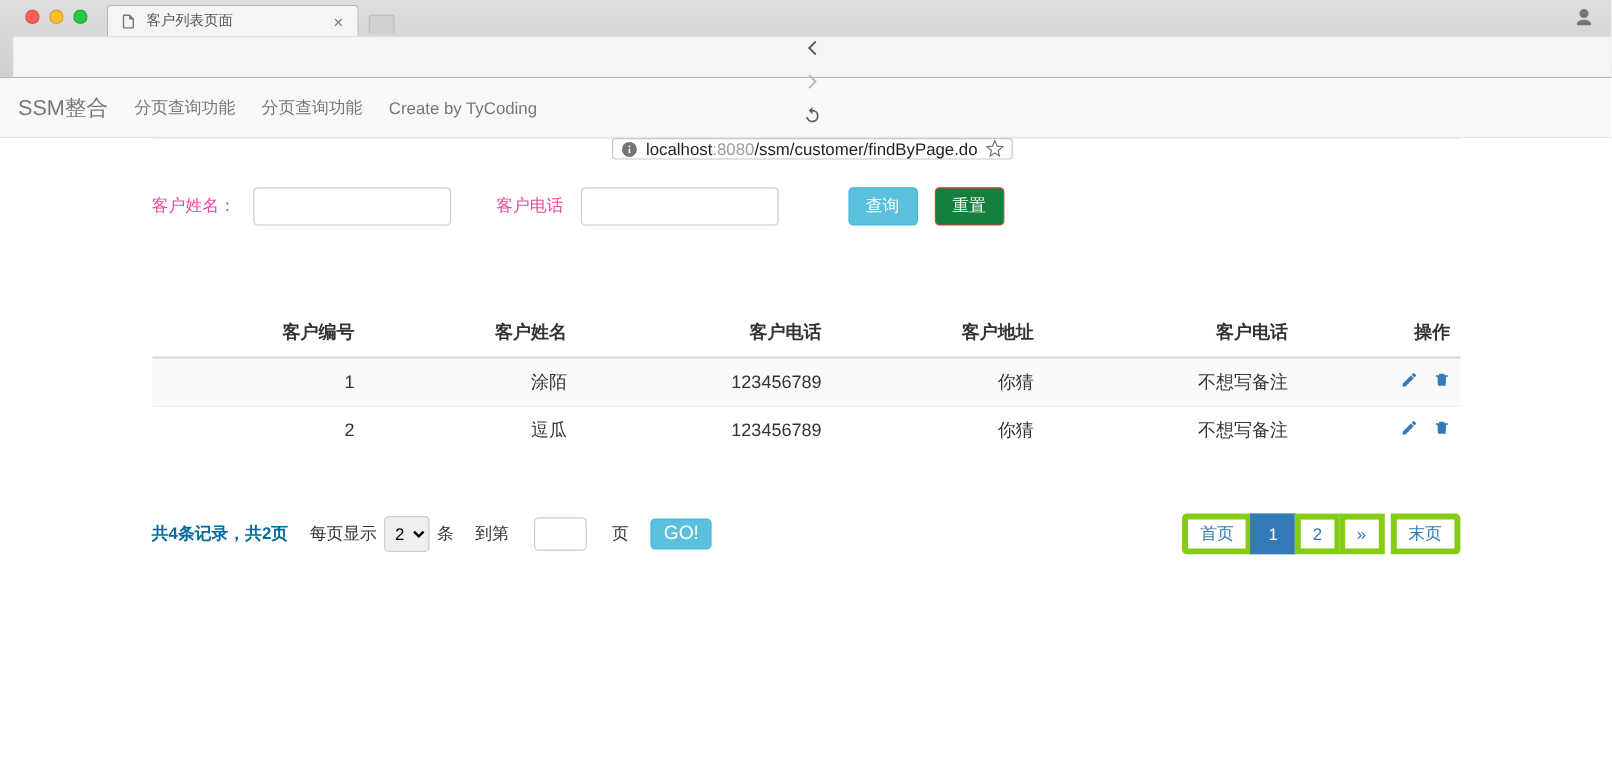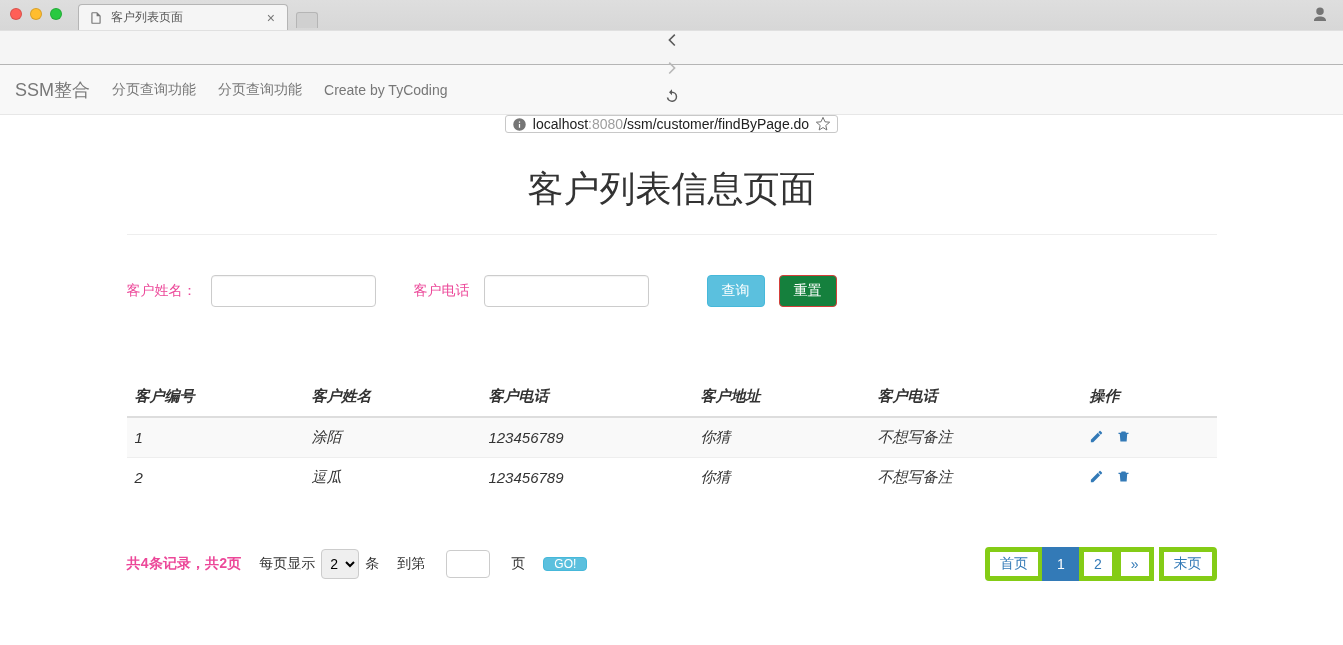--- a/index.html
+++ b/index.html
@@ -1,19 +1,19 @@
 <!DOCTYPE html>
 <html><head>
 <meta charset="utf-8">
 <style>
   * { box-sizing: border-box; }
   html, body { margin: 0; padding: 0; font-family: -apple-system, "Helvetica Neue", Arial, "PingFang SC", "Microsoft YaHei", sans-serif; font-size: 14px; color: #333; background: #fff; }
 
   
-  .chrome-top { background: linear-gradient(#dedede, #cfcfcf); border-bottom: 1px solid #b5b5b5; }
+  .chrome-top { background: linear-gradient(#dedede, #cfcfcf); border-bottom: 1px solid #b5b5b5; padding-left: 11px; }
   .tab-strip { height: 30px; display: flex; align-items: flex-end; padding-left: 8px; position: relative; }
   .traffic-lights { display: flex; gap: 8px; align-items: center; position: absolute; left: 10px; top: 8px; }
   .tl { width: 12px; height: 12px; border-radius: 50%; border: 1px solid rgba(0,0,0,.15); }
   .tl.red { background: #ff5f57; }
   .tl.yellow { background: #ffbd2e; }
   .tl.green { background: #28c940; }
   .tab { margin-left: 70px; background: #f5f5f5; border: 1px solid #b5b5b5; border-bottom: none; height: 26px; display: flex; align-items: center; padding: 0 10px; border-top-left-radius: 4px; border-top-right-radius: 4px; min-width: 210px; position: relative; }
   .tab .favicon { width: 14px; height: 14px; margin-right: 8px; fill: #777; }
   .tab .title { color: #555; font-size: 12px; flex: 1; white-space: nowrap; overflow: hidden; text-overflow: ellipsis; }
   .tab .close-x { color: #777; font-size: 14px; line-height: 1; padding: 0 2px; cursor: pointer; }
@@ -43,34 +43,34 @@
   hr.divider { border: none; border-top: 1px solid #eee; margin: 0 0 40px; }
 
   
   .form-row { display: flex; align-items: center; gap: 14px; margin-bottom: 70px; }
   .form-label { color: #ec4899; }
   .form-input { height: 32px; border: 1px solid #ccc; border-radius: 4px; padding: 0 10px; width: 165px; font-size: 14px; box-shadow: inset 0 1px 1px rgba(0,0,0,.05); }
   .gap { width: 10px; }
   .btn { display: inline-flex; align-items: center; justify-content: center; height: 32px; padding: 0 14px; border-radius: 4px; border: 1px solid transparent; color: #fff; font-size: 14px; cursor: pointer; }
   .btn-info { background: #5bc0de; border-color: #46b8da; }
   .btn-danger { background: #15803d; border-color: #d43f3a; text-align: center; }
-  .btn-info.small { background: #5bc0de; height: 14px; padding: 0 10px; font-size: 12px; }
+  .btn-info.small { background: #5bc0de; height: 26px; padding: 0 10px; font-size: 16px; }
 
   
   table.data { width: 100%; border-collapse: collapse; margin-bottom: 50px; }
-  table.data th, table.data td { text-align: left; padding: 10px 8px; vertical-align: middle; font-style: italic; }
+  table.data th, table.data td { text-align: right; padding: 10px 8px; vertical-align: middle; }
   table.data thead th { border-bottom: 2px solid #ddd; font-weight: 700; color: #333; font-size: 15px; }
   table.data tbody tr:nth-child(odd) { background: #f9f9f9; }
   table.data tbody td { border-top: 1px solid #eee; color: #333; font-size: 15px; }
   .action-icons { display: inline-flex; gap: 12px; justify-content: center; }
   .action-icons svg { width: 15px; height: 15px; fill: #337ab7; cursor: pointer; }
 
   
   .footer-row { display: flex; align-items: center; gap: 18px; }
-  .summary { color: #ec4899; font-weight: 700; font-family: Liberation Mono, monospace; }
+  .summary { color: #0369a1; font-weight: 700; }
   .per-page { display: flex; align-items: center; gap: 6px; }
   .per-page select { height: 30px; border: 1px solid #ccc; border-radius: 4px; padding: 0 4px; font-size: 14px; }
   .goto { display: flex; align-items: center; gap: 21px; }
   .goto input { width: 44px; height: 28px; border: 1px solid #ccc; border-radius: 4px; text-align: center; font-size: 14px; }
 
   .pagination { margin-left: auto; display: flex; }
   .pagination .pg { min-width: 34px; height: 34px; display: flex; align-items: center; justify-content: center; border: 5px solid #84cc16; color: #337ab7; background: #fff; margin-left: -1px; font-size: 14px; cursor: pointer; padding: 0 10px; }
   .pagination .pg:first-child { border-top-left-radius: 4px; border-bottom-left-radius: 4px; margin-left: 0; }
   .pagination .pg:last-child { border-top-right-radius: 4px; border-bottom-right-radius: 4px; }
   .pagination .pg.active { background: #337ab7; border-color: #337ab7; color: #fff; }
@@ -129,21 +129,20 @@
 </div>
 
 <div class="navbar">
   <span class="brand">SSM整合</span>
   <a class="nav-link">分页查询功能</a>
   <a class="nav-link">分页查询功能</a>
   <a class="nav-link">Create by TyCoding</a>
 </div>
 
 <div class="container">
-  <h1 class="page-title">客户列表信息页面</h1>
   <hr class="divider">
 
   <div class="form-row">
     <span class="form-label">客户姓名：</span>
     <input class="form-input" value="" style="">
     <span class="gap"></span>
     <span class="form-label">客户电话</span>
     <input class="form-input" value="" style="">
     <span style="width:30px"></span>
     <button class="btn btn-info">查询</button>

